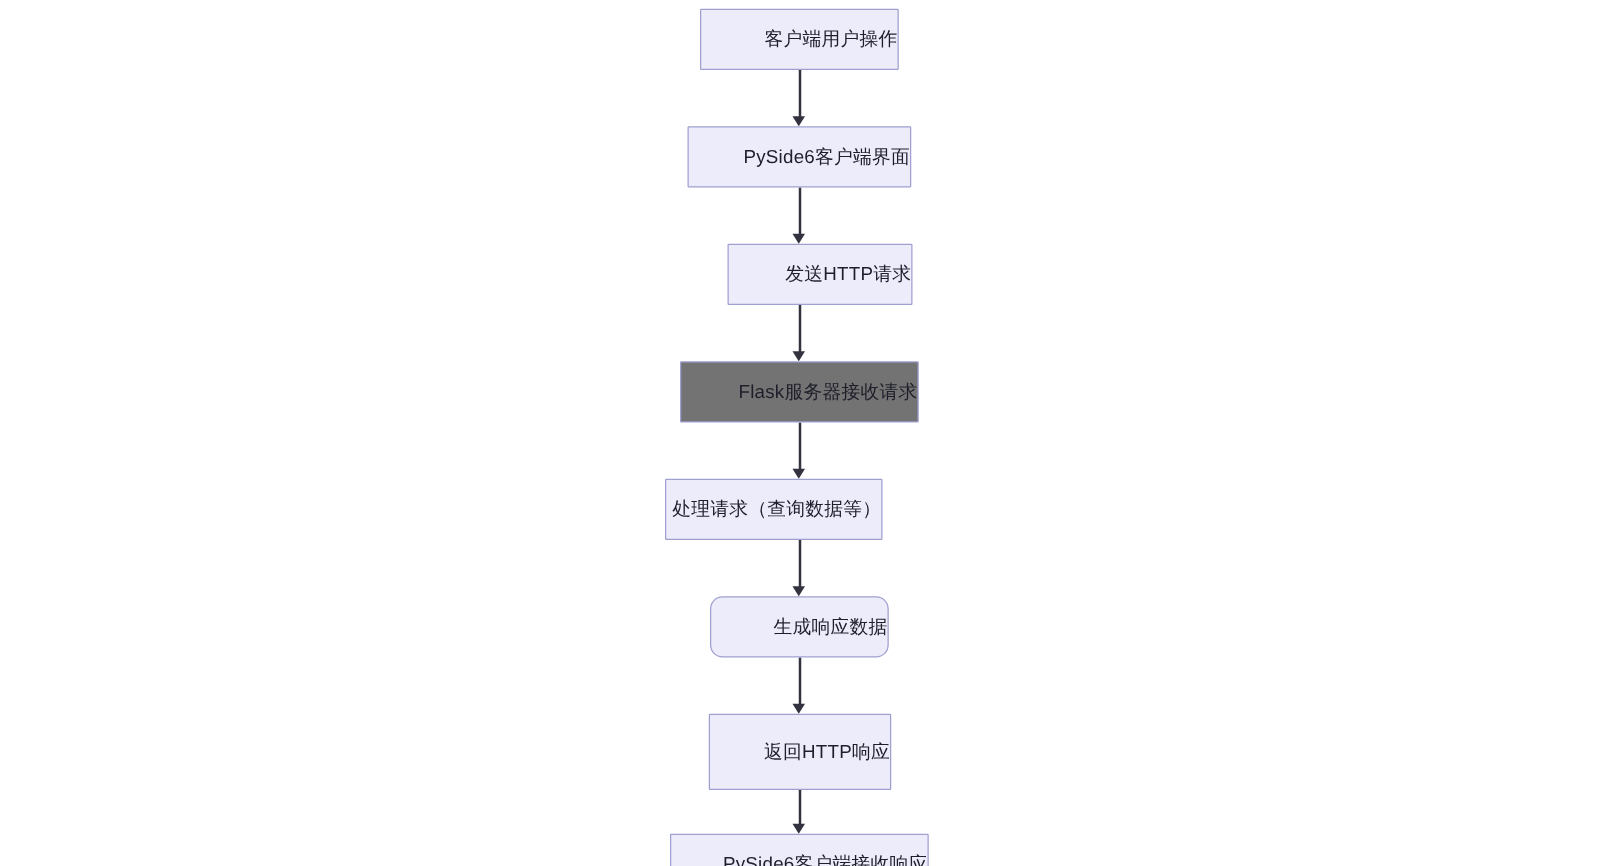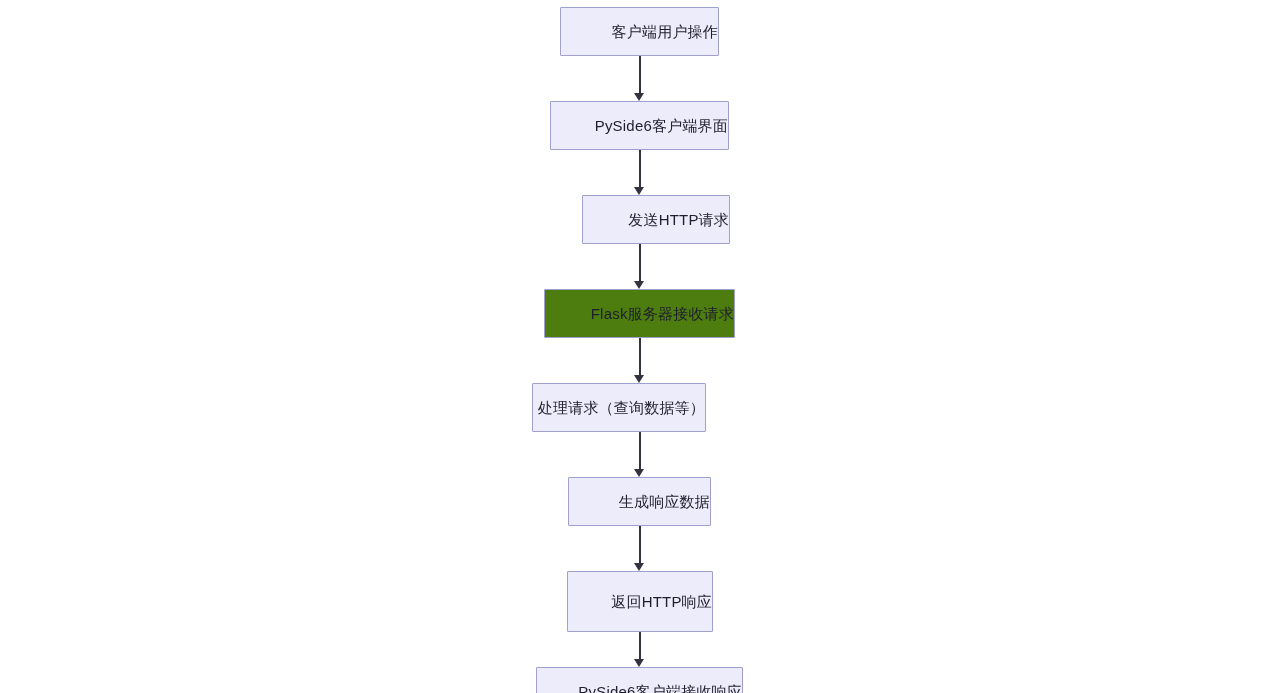--- a/index.html
+++ b/index.html
@@ -95,27 +95,27 @@
     </div>
     <div class="node" style="left: 560px; top: 7px; width: 159px; height: 49px; background: rgb(236, 236, 251); border-color: rgb(159, 159, 208); color: rgb(31, 31, 43);">
       <span class="node-label">客户端用户操作</span>
     </div>
     <div class="node" style="left: 550px; top: 101px; width: 179px; height: 49px; background: rgb(236, 236, 251); border-color: rgb(159, 159, 208); color: rgb(31, 31, 43);">
       <span class="node-label">PySide6客户端界面</span>
     </div>
     <div class="node" style="left: 566px; top: 195px; width: 148px; height: 49px; background: rgb(236, 236, 251); border-color: rgb(159, 159, 208); color: rgb(31, 31, 43); margin-left: 16px;">
       <span class="node-label">发送HTTP请求</span>
     </div>
-    <div class="node" style="left: 544px; top: 289px; width: 191px; height: 49px; background: #4d7c0f; border-color: rgb(159, 159, 208); color: rgb(31, 31, 43); padding-left: 12px;">
+    <div class="node" style="left: 544px; top: 289px; width: 191px; height: 49px; background: #737373; border-color: rgb(159, 159, 208); color: rgb(31, 31, 43); padding-left: 12px;">
       <span class="node-label">Flask服务器接收请求</span>
     </div>
     <div class="node" style="left: 532px; top: 383px; width: 174px; height: 49px; background: rgb(236, 236, 251); border-color: rgb(159, 159, 208); color: rgb(31, 31, 43);">
       <span class="node-label">处理请求（查询数据等）</span>
     </div>
-    <div class="node" style="left: 568px; top: 477px; width: 143px; height: 49px; background: rgb(236, 236, 251); border-color: rgb(159, 159, 208); color: rgb(31, 31, 43);">
+    <div class="node" style="left: 568px; top: 477px; width: 143px; height: 49px; background: rgb(236, 236, 251); border-color: rgb(159, 159, 208); color: rgb(31, 31, 43); border-radius: 10px;">
       <span class="node-label">生成响应数据</span>
     </div>
     <div class="node" style="left: 567px; top: 571px; width: 146px; height: 61px; background: rgb(236, 236, 251); border-color: rgb(159, 159, 208); color: rgb(31, 31, 43);">
       <span class="node-label">返回HTTP响应</span>
     </div>
     <div class="node" style="left: 536px; top: 667px; width: 207px; height: 49px; background: rgb(236, 236, 251); border-color: rgb(159, 159, 208); color: rgb(31, 31, 43);">
       <span class="node-label">PySide6客户端接收响应</span>
     </div>
   </div>
 

